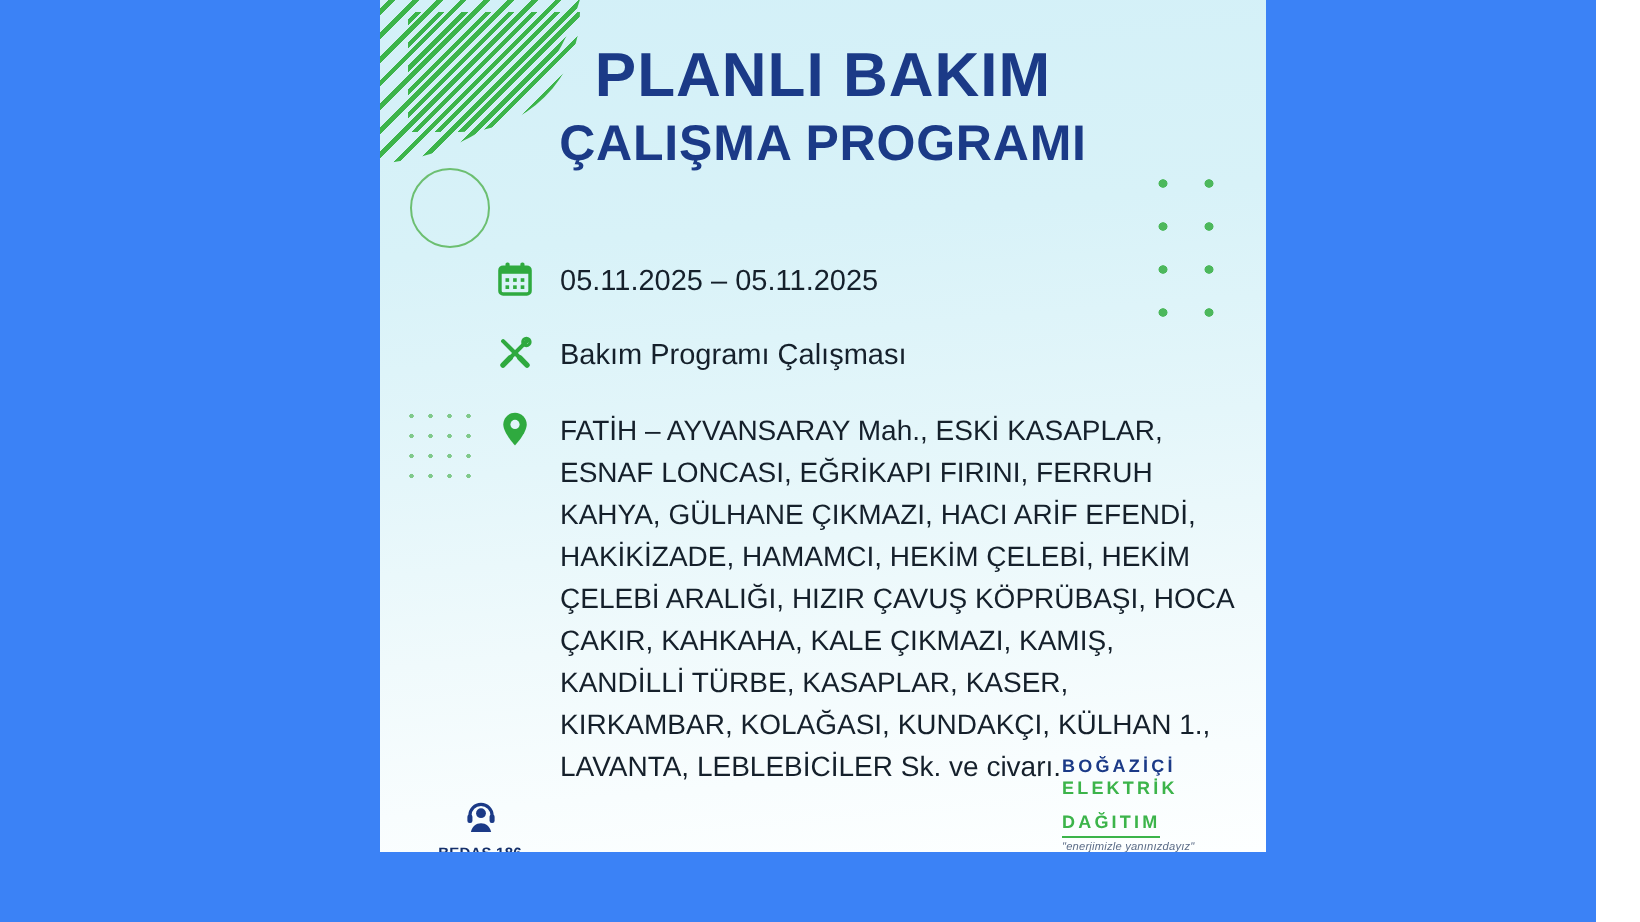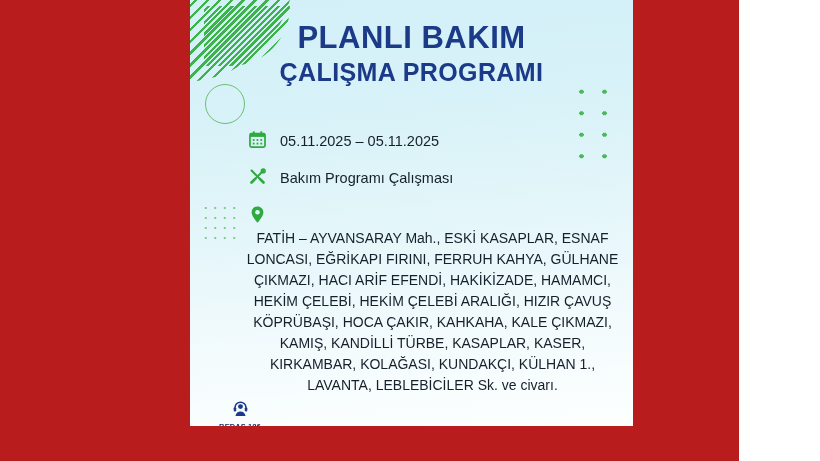--- a/index.html
+++ b/index.html
@@ -1,21 +1,21 @@
 <!DOCTYPE html>
 <html><head>
 <meta charset="utf-8">
 <style>
   html,body{margin:0;padding:0;}
   body{
     width:820px;height:461px;background:#ffffff;
     font-family:"Liberation Sans",sans-serif;
     overflow:hidden;
   }
-  .stage{position:relative;width:739px;height:461px;background:#b91c1c;}
+  .stage{position:relative;width:798px;height:461px;background:#3b82f6;}
 
   .card{
     position:absolute;left:190px;top:0;width:443px;height:426px;
     background:linear-gradient(175deg,#d3f0f8 0%,#d8f2f8 28%,#e4f6fa 52%,#f0fafc 72%,#f8fdfe 88%,#fdffff 100%);
     overflow:hidden;
   }
 
   
   .stripes{
     position:absolute;left:-8px;top:-30px;width:112px;height:112px;
@@ -52,30 +52,30 @@
   .t1{
     font-size:31px;font-weight:bold;color:#1b3a87;letter-spacing:0.5px;
     line-height:1.05;white-space:nowrap;
   }
   .t2{
     font-size:25px;font-weight:bold;color:#1b3a87;letter-spacing:0.4px;
     line-height:1.15;margin-top:3px;white-space:nowrap;
   }
 
   
-  .rows{position:absolute;left:55px;top:130px;width:375px;text-align:center;}
+  .rows{position:absolute;left:55px;top:130px;width:375px;}
   .row{display:flex;align-items:flex-start;margin-bottom:15px;}
   .row .ico{
     width:24px;min-width:24px;height:22px;margin-right:11px;
     display:flex;align-items:flex-start;justify-content:center;
   }
   .row .txt{
     font-size:14.5px;color:#15202b;line-height:1.45;padding-top:1px;
   }
-  .row.addr{margin-bottom:12px;flex-direction:column;}
+  .row.addr{margin-bottom:12px;}
   .row.addr .txt{font-size:14px;line-height:1.5;}
   .row.addr .ico{padding-top:1px;}
 
   
   .footer{position:absolute;left:0;top:380px;width:443px;height:46px;}
   .fitems{position:absolute;left:14px;top:18px;display:flex;gap:22px;}
   .fitem{width:72px;text-align:center;}
   .fitem .fico{height:21px;display:flex;align-items:center;justify-content:center;}
   .fitem .flabel{
     font-size:7.5px;color:#15306b;margin-top:3px;font-weight:bold;
@@ -167,16 +167,22 @@
               <path d="M5.6 21.5 C6.4 17.8 8.9 15.9 12 15.9 C15.1 15.9 17.6 17.8 18.4 21.5 Z" fill="#1b3a87"></path>
             </svg>
           </span>
           <div class="flabel">BEDAŞ 186</div>
         </div>
 
 
 
       </div>
 
+      <div class="logo">
+        <div class="l1">BOĞAZİÇİ</div>
+        <div class="l2">ELEKTRİK</div>
+        <div class="l3">DAĞITIM</div>
+        <div class="l4">"enerjimizle yanınızdayız"</div>
+      </div>
     </div>
 
   </div>
 </div>
 
 </body></html>

